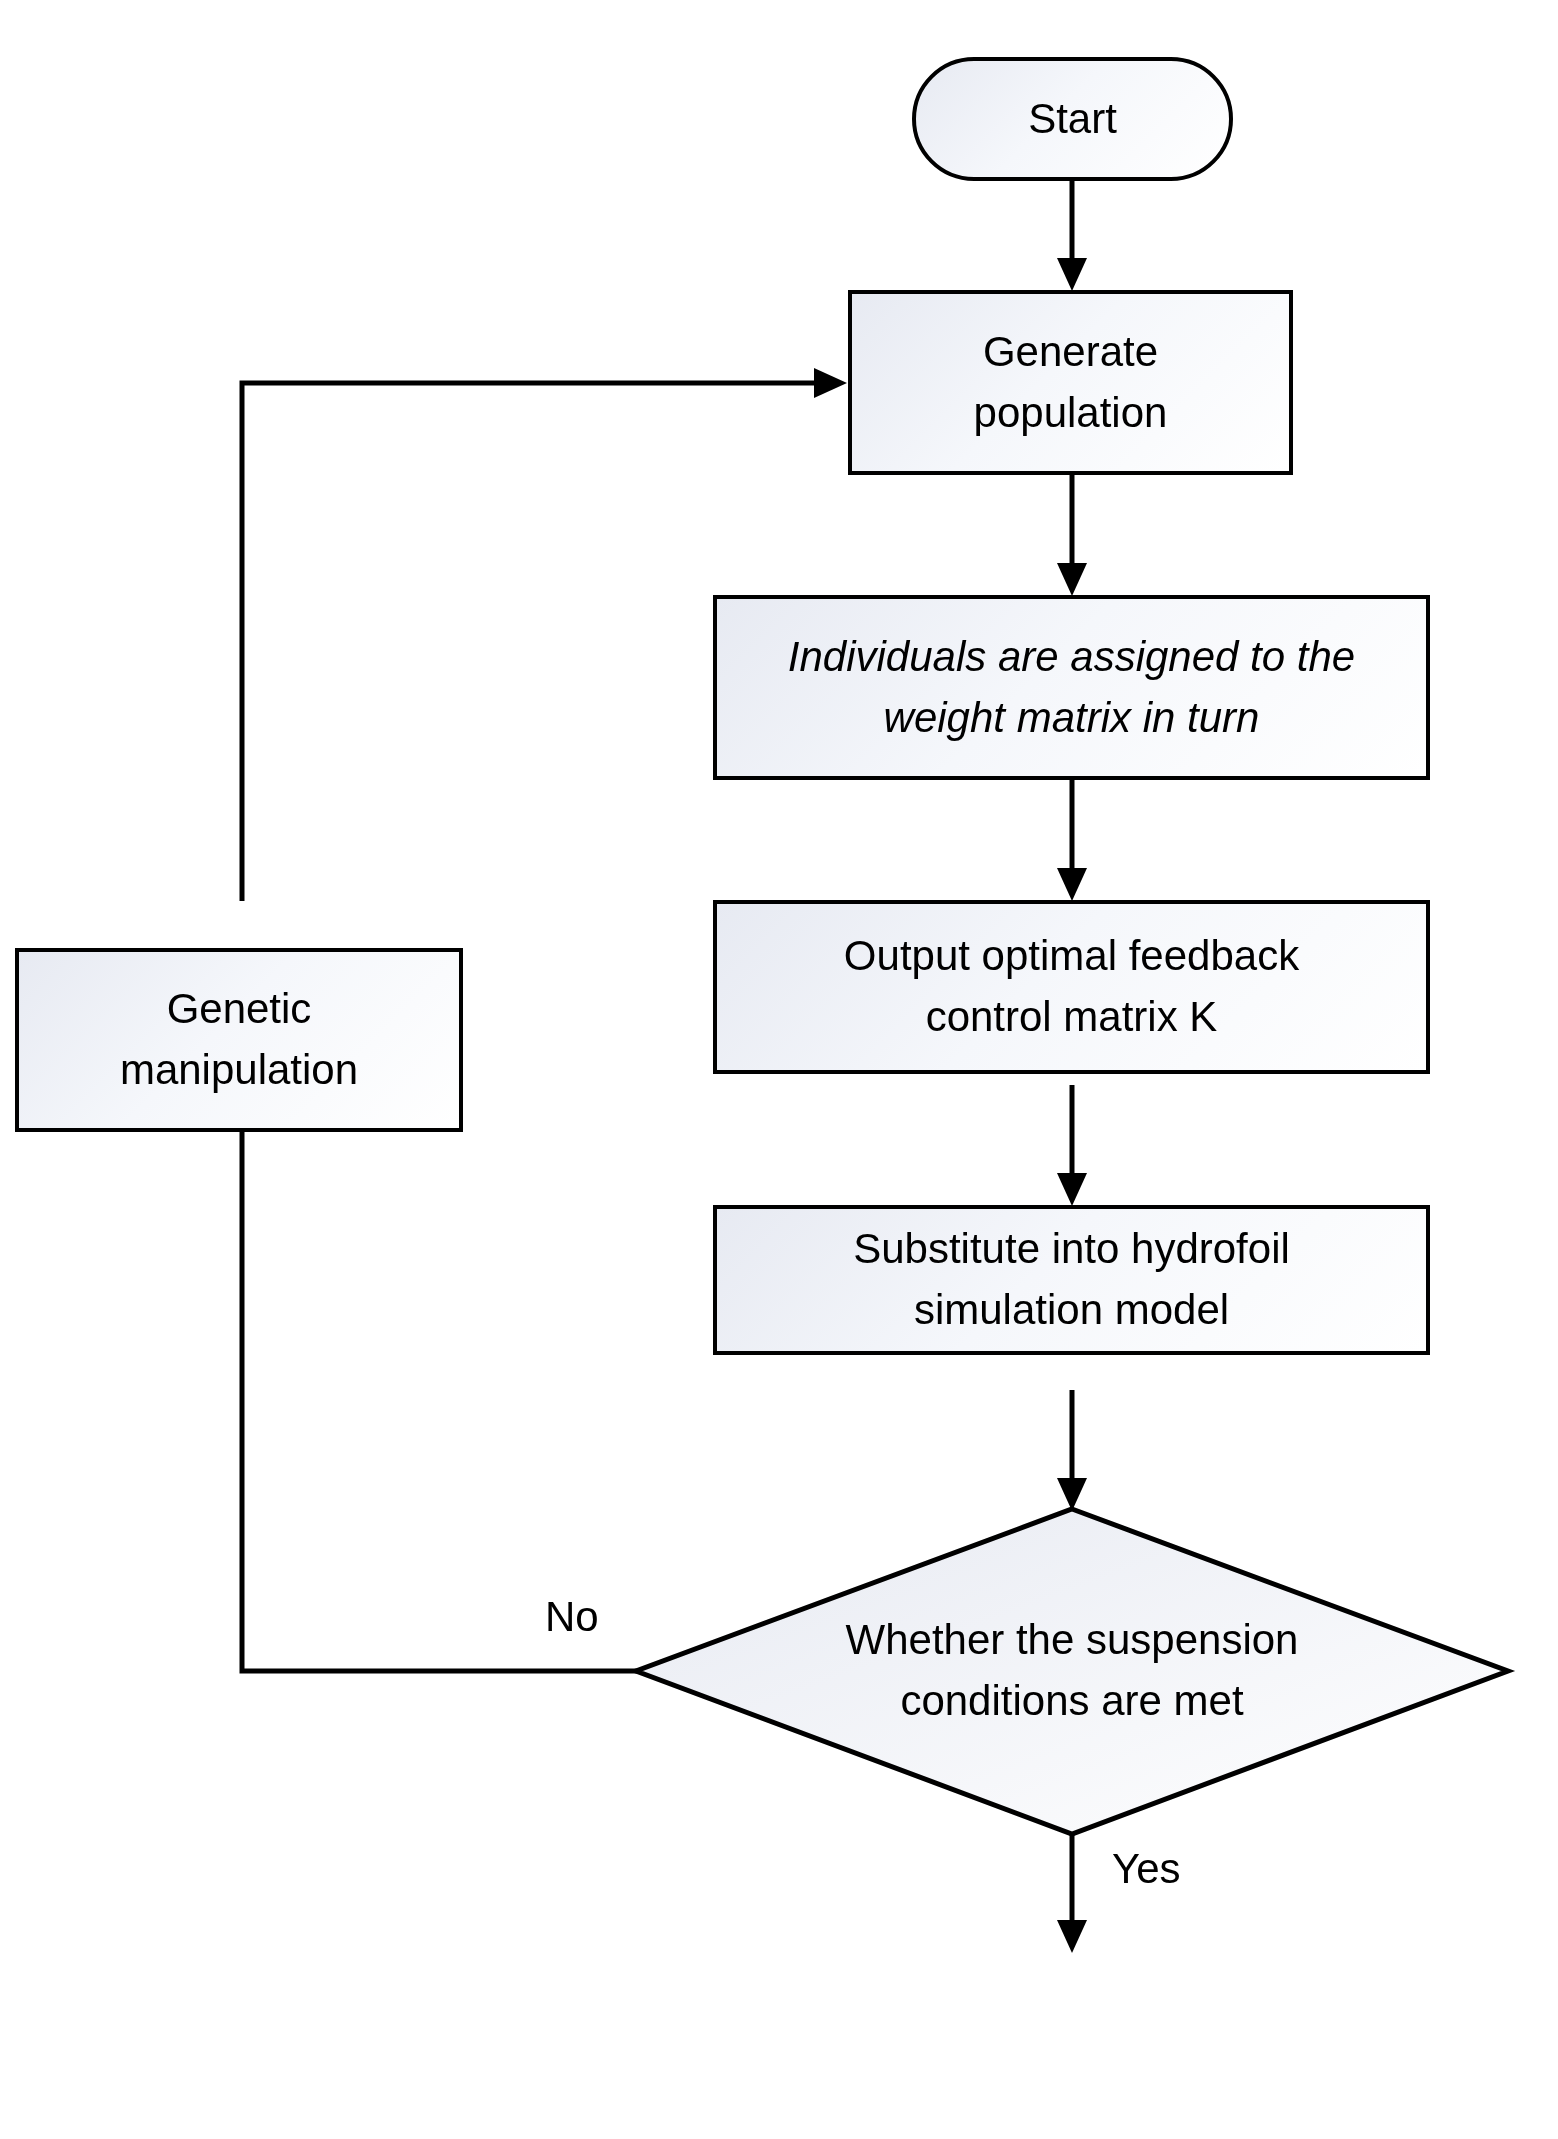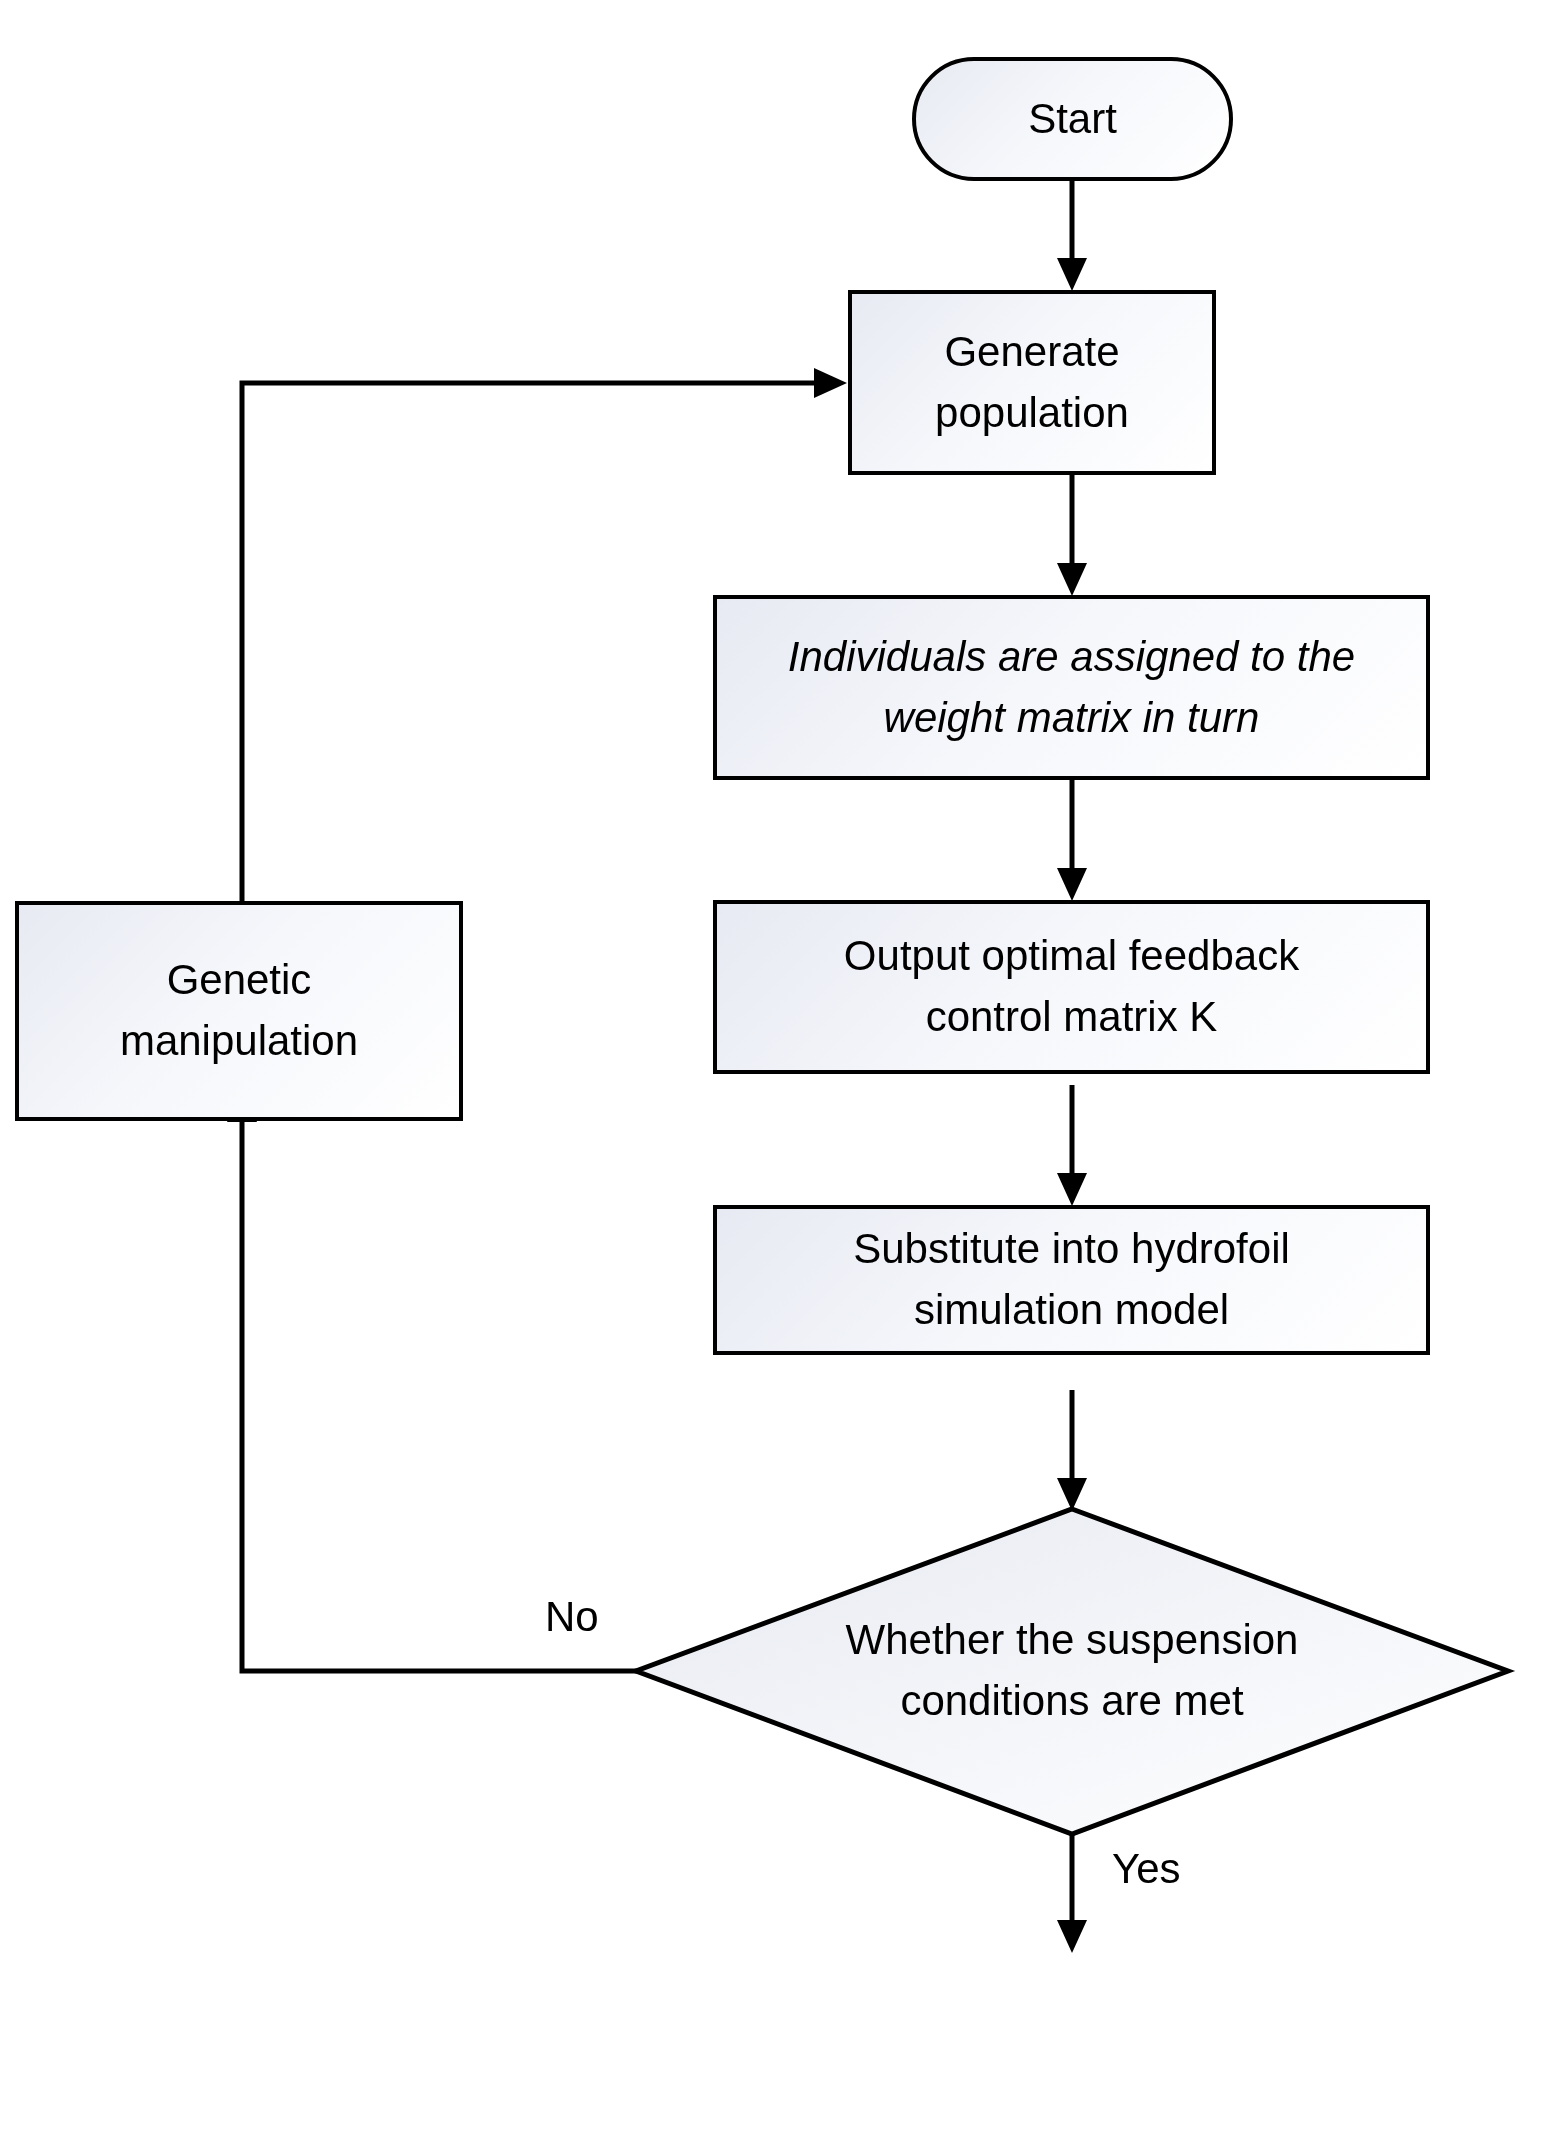--- a/index.html
+++ b/index.html
@@ -38,25 +38,25 @@
     justify-content: center;
     text-align: center;
     border: 4px solid var(--border);
     background: linear-gradient(135deg, var(--fill-light) 0%, #f5f7fb 45%, var(--fill-white) 100%);
     font-size: 42px;
     line-height: 1.45;
   }
   .terminator { border-radius: 62px; }
 
   .n-start      { left: 912px; top: 45px;   width: 321px; height: 124px; margin-top: 12px; }
-  .n-generate   { left: 848px; top: 290px;  width: 368px; height: 185px; }
+  .n-generate   { left: 848px; top: 290px;  width: 445px; height: 185px; }
   .n-assign     { left: 713px; top: 595px;  width: 717px; height: 185px; }
   .n-output     { left: 713px; top: 900px;  width: 717px; height: 174px; }
   .n-substitute { left: 713px; top: 1205px; width: 717px; height: 150px; }
-  .n-genetic    { left: 15px;  top: 901px;  width: 448px; height: 220px; }
+  .n-genetic    { left: 15px;  top: 948px;  width: 448px; height: 184px; }
   .n-end        { left: 912px; top: 1952px; width: 321px; height: 125px; }
 
   .n-generate   .txt { max-width: 240px; }
   .n-assign     .txt { max-width: 640px; font-style: italic; }
   .n-output     .txt { max-width: 520px; }
   .n-substitute .txt { max-width: 520px; }
   .n-genetic    .txt { max-width: 285px; }
 
   .decision-label {
     position: absolute;

